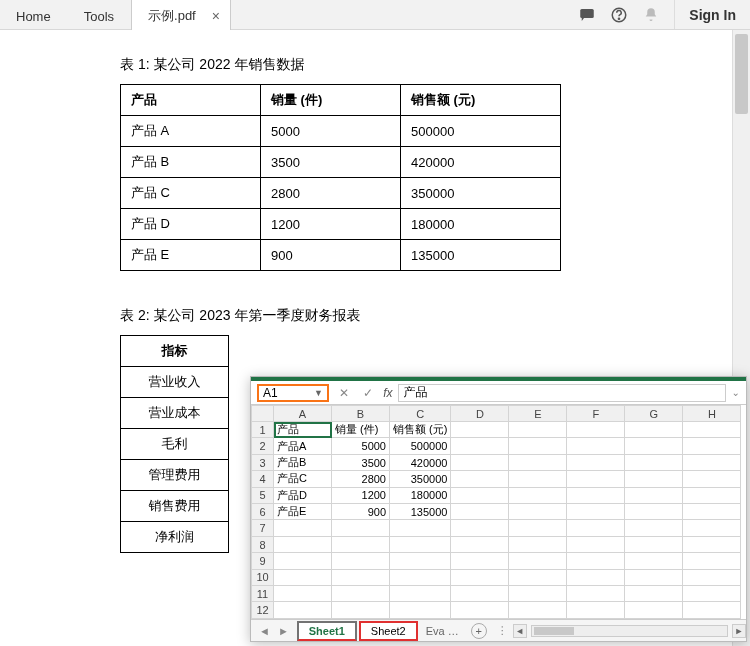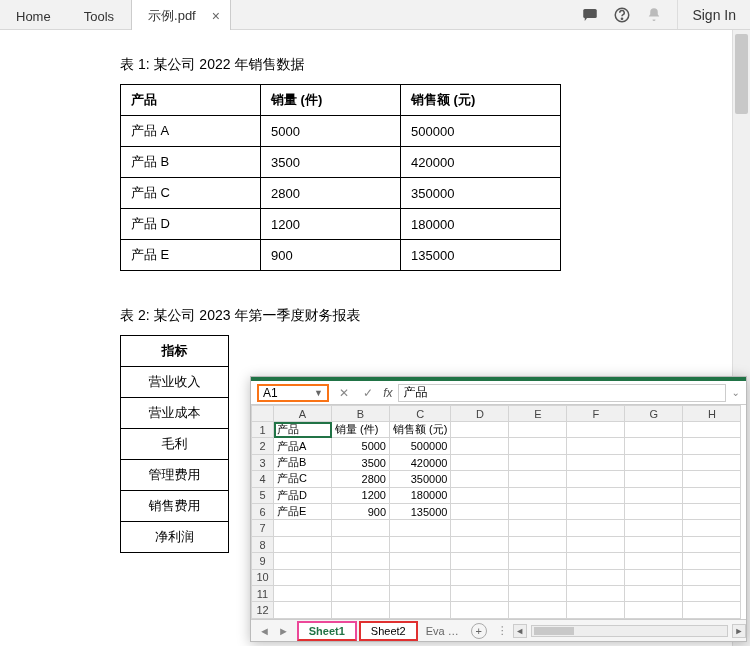--- a/index.html
+++ b/index.html
@@ -5,21 +5,21 @@
   * { box-sizing: border-box; margin: 0; padding: 0; }
   body { font-family: "Segoe UI", Arial, sans-serif; background: #fff; width: 750px; height: 646px; overflow: hidden; position: relative; }
   
   .topbar { height: 30px; background: #f2f2f2; border-bottom: 1px solid #d8d8d8; display: flex; align-items: stretch; }
   .tab { padding: 16px 16px; display: flex; align-items: center; font-size: 13px; color: #333; cursor: pointer; border-right: 1px solid transparent; }
   .tab.doc { background: #fff; border-left: 1px solid #ccc; border-right: 1px solid #ccc; padding-right: 8px; gap: 14px; }
   .tab.doc .close { font-size: 14px; color: #666; cursor: pointer; padding: 0 2px; }
   .spacer { flex: 1; }
   .topicons { display: flex; align-items: center; gap: 14px; padding: 0 14px; }
   .topicons .ic { width: 18px; height: 18px; color: #555; cursor: pointer; }
-  .signin { font-size: 14px; font-weight: 400; color: #333; padding: 8px 14px; display: flex; align-items: center; cursor: pointer; border-left: 1px solid #ddd; }
+  .signin { font-size: 14px; font-weight: 700; color: #333; padding: 8px 14px; display: flex; align-items: center; cursor: pointer; border-left: 1px solid #ddd; }
   
   .docarea { position: absolute; top: 30px; left: 0; right: 18px; bottom: 0; background: #fff; overflow: hidden; padding: 26px 0 0 0; }
   .vscroll { position: absolute; top: 30px; right: 0; width: 18px; bottom: 0; background: #f0f0f0; border-left: 1px solid #ddd; }
   .vscroll .thumb { position: absolute; top: 4px; left: 2px; right: 2px; height: 80px; background: #c8c8c8; border-radius: 2px; }
   
   .section-title { font-size: 14px; margin: 0 0 10px 120px; color: #000; }
   .pdf-table { border-collapse: collapse; margin: 0 0 36px 120px; }
   .pdf-table th, .pdf-table td { border: 1.5px solid #000; padding: 6px 10px; font-size: 13px; text-align: left; font-weight: normal; }
   .pdf-table th { font-weight: 600; }
   .pdf-table .c1 { width: 140px; }
@@ -52,21 +52,21 @@
   .excel-grid .colC { width: 58px; }
   .excel-grid .colD, .excel-grid .colE, .excel-grid .colF, .excel-grid .colG, .excel-grid .colH { width: 58px; }
   .excel-grid td.num { text-align: right; }
   .excel-grid td.sel { outline: 2px solid #217346; outline-offset: -2px; }
   
   .excel-bottom { height: 22px; border-top: 1px solid #ccc; display: flex; align-items: center; font-size: 11px; background: #f5f5f5; }
   .sheet-nav { display: flex; gap: 4px; padding: 0 6px; color: #888; }
   .sheet-nav span { cursor: pointer; padding: 0 2px; }
   .sheet-tabs { display: flex; align-items: flex-end; height: 100%; }
   .sheet-tab { padding: 2px 10px; border: 1px solid #ccc; border-bottom: none; background: #fff; font-size: 11px; cursor: pointer; margin-right: 2px; }
-  .sheet-tab.active { border: 2px solid #ec4899; border-bottom: 2px solid #e03030; color: #217346; font-weight: 600; }
+  .sheet-tab.active { border: 2px solid #737373; border-bottom: 2px solid #e03030; color: #217346; font-weight: 600; }
   .sheet-tab.hl { border: 2px solid #e03030; }
   .eva { color: #666; padding: 0 6px; }
   .addsheet { width: 16px; height: 16px; border: 1px solid #aaa; border-radius: 50%; display: flex; align-items: center; justify-content: center; font-size: 11px; color: #666; margin: 0 6px; cursor: pointer; }
   .dots { color: #888; letter-spacing: 1px; padding: 0 4px; }
   .hscroll { flex: 1; height: 12px; background: #eee; border: 1px solid #ccc; margin: 0 4px; position: relative; }
   .hscroll .hthumb { position: absolute; left: 2px; top: 1px; bottom: 1px; width: 40px; background: #c8c8c8; }
   .hscroll-btn { width: 14px; height: 14px; border: 1px solid #ccc; background: #eee; font-size: 9px; display: flex; align-items: center; justify-content: center; color: #666; cursor: pointer; }
 </style>
 </head>
 <body>

